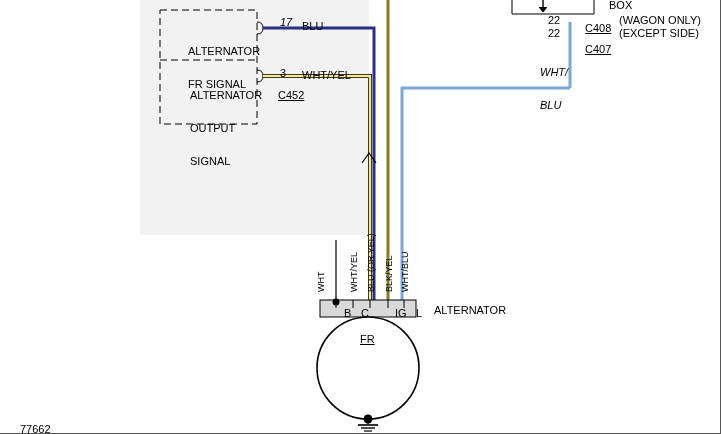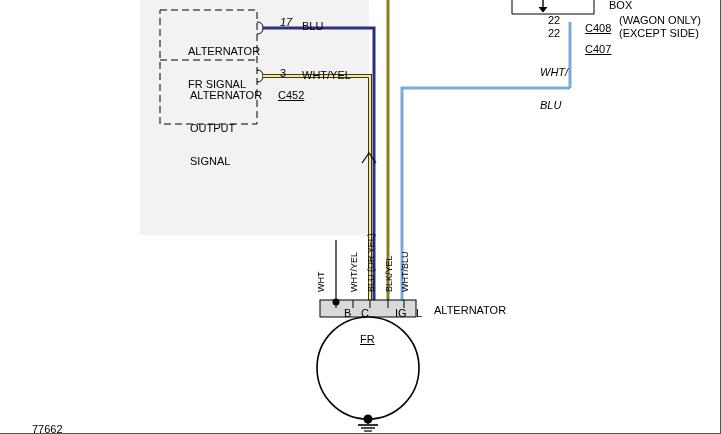--- a/index.html
+++ b/index.html
@@ -140,15 +140,15 @@
   <div class="abs vert" style="left:400px; top:292px;">WHT/BLU</div>
 
   <div class="abs lbl" style="left:332px; top:308px;">B</div>
   <div class="abs lbl" style="left:349px; top:308px;">C</div>
   <div class="abs lbl underline-lbl" style="left:348px; top:308px;margin-top:26px;">FR</div>
   <div class="abs lbl" style="left:383px; top:308px;">IG</div>
   <div class="abs lbl" style="left:404px; top:308px;">L</div>
 
   <div class="abs lbl" style="left:422px; top:305px;">ALTERNATOR</div>
 
-  <div class="abs lbl" style="left:20px; top:424px;">77662</div>
+  <div class="abs lbl" style="left:8px; top:424px;">77662</div>
 
 </div>
 
 </body></html>

